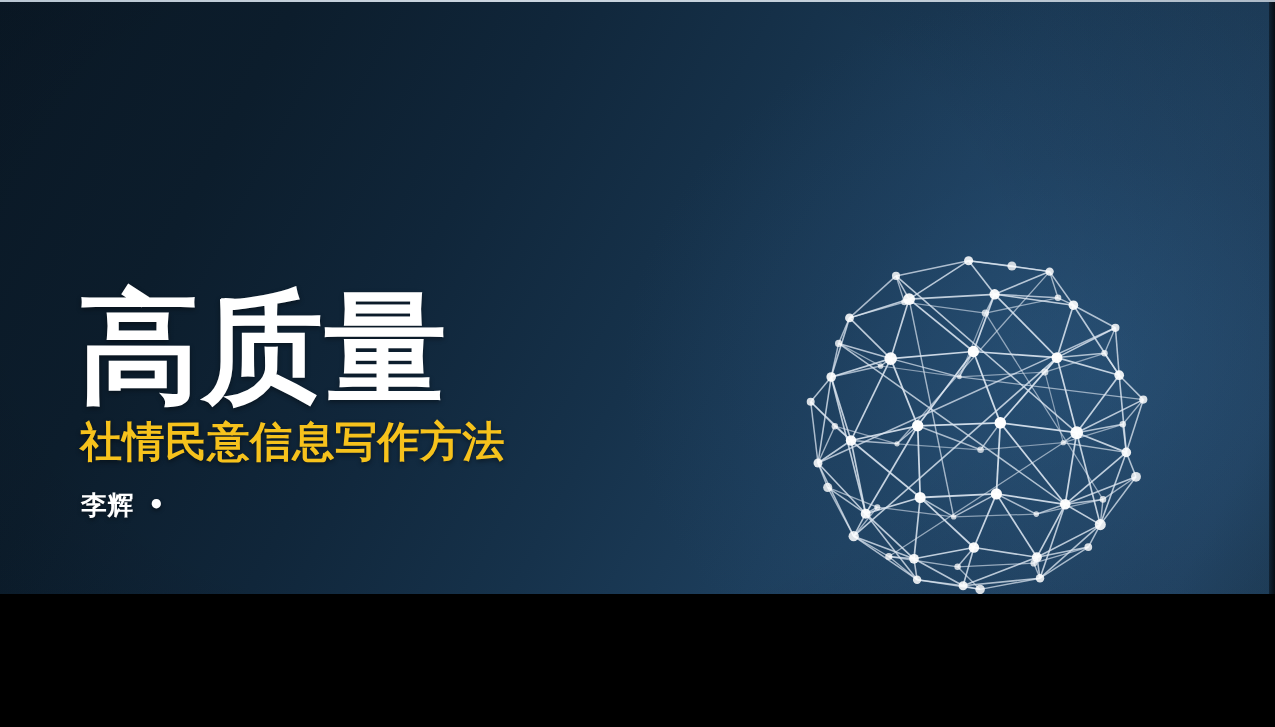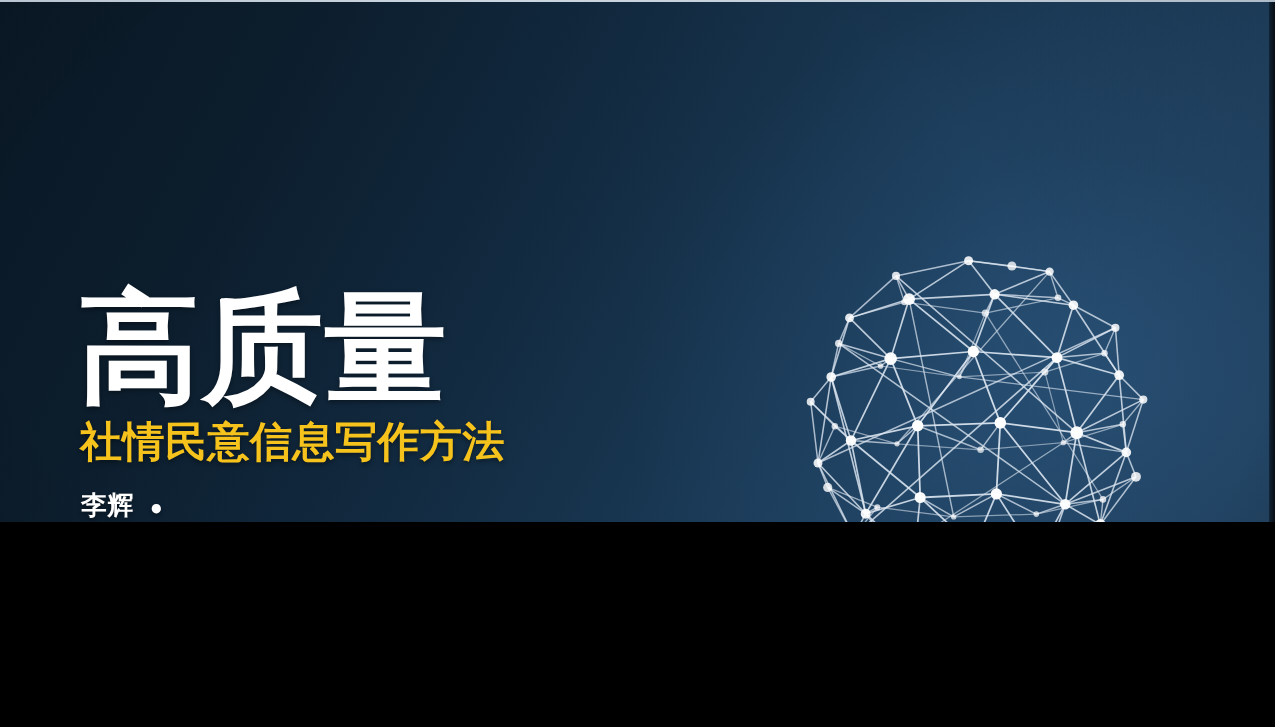--- a/index.html
+++ b/index.html
@@ -8,21 +8,21 @@
     padding: 0;
     background: #000;
   }
   body {
     font-family: "Liberation Sans", "DejaVu Sans", sans-serif;
   }
 
   #slide {
     position: relative;
     width: 1275px;
-    height: 522px;
+    height: 594px;
     overflow: hidden;
     background: #0b1a28;
   }
 
   
   .bg-base {
     position: absolute;
     left: 0; top: 2px;
     width: 1275px;
     height: 711px;
@@ -127,21 +127,21 @@
   .byline {
     margin: 22px 0 0 3px;
     font-family: "DejaVu Sans", "Liberation Sans", sans-serif;
     font-size: 26px;
     font-weight: 700;
     color: #ffffff;
     letter-spacing: 0.02em;
     text-shadow: 0 2px 4px rgba(0,0,0,0.45);
     white-space: nowrap;
     display: flex;
-    align-items: flex-end;
+    align-items: center;
   }
   .byline .bl-sep {
     display: inline-block;
     margin: 0 14px;
     font-size: 26px;
     line-height: 1;
   }
   .byline .bl-gap { display: inline-block; width: 42px; }
 </style>
 </head>

